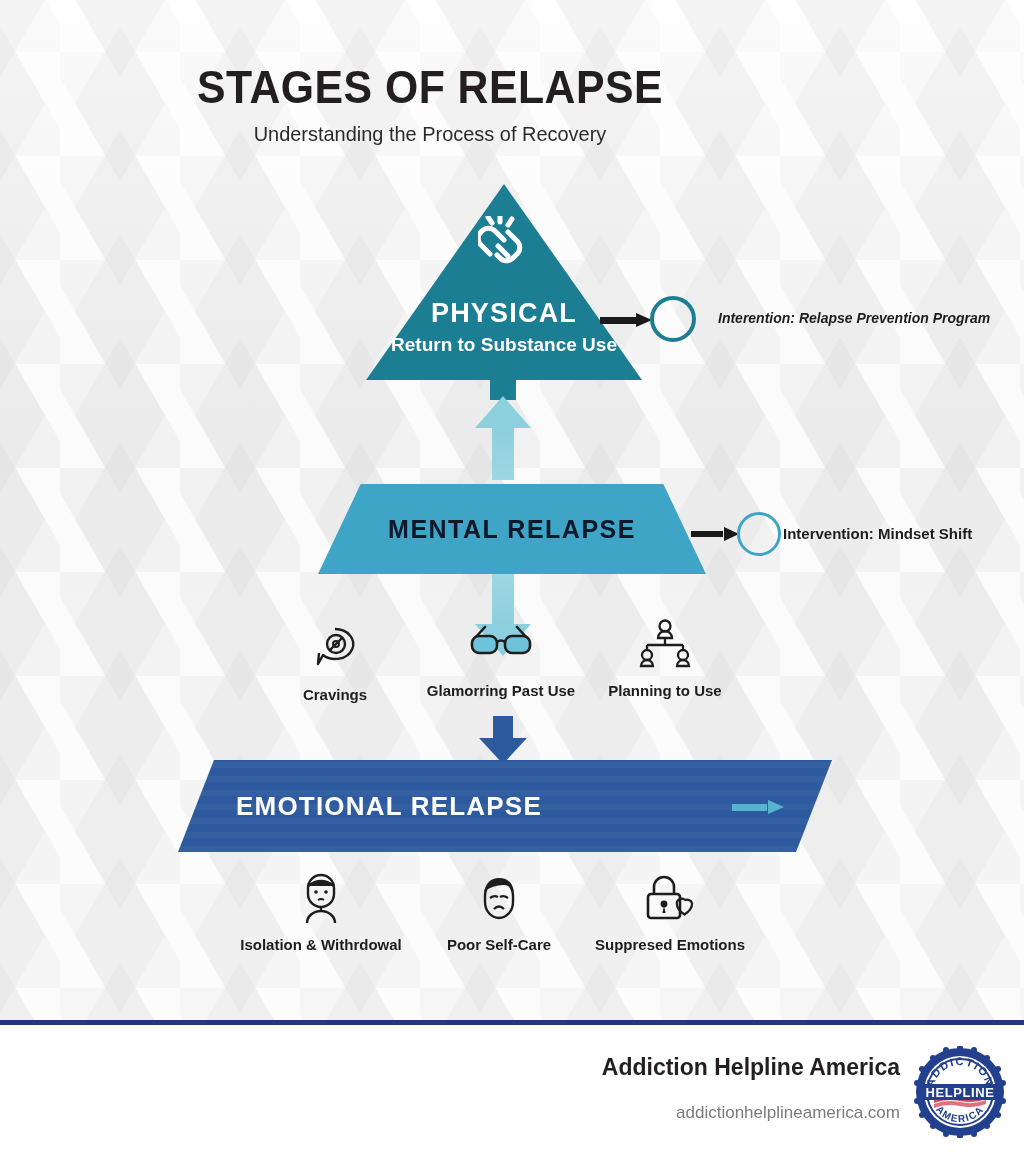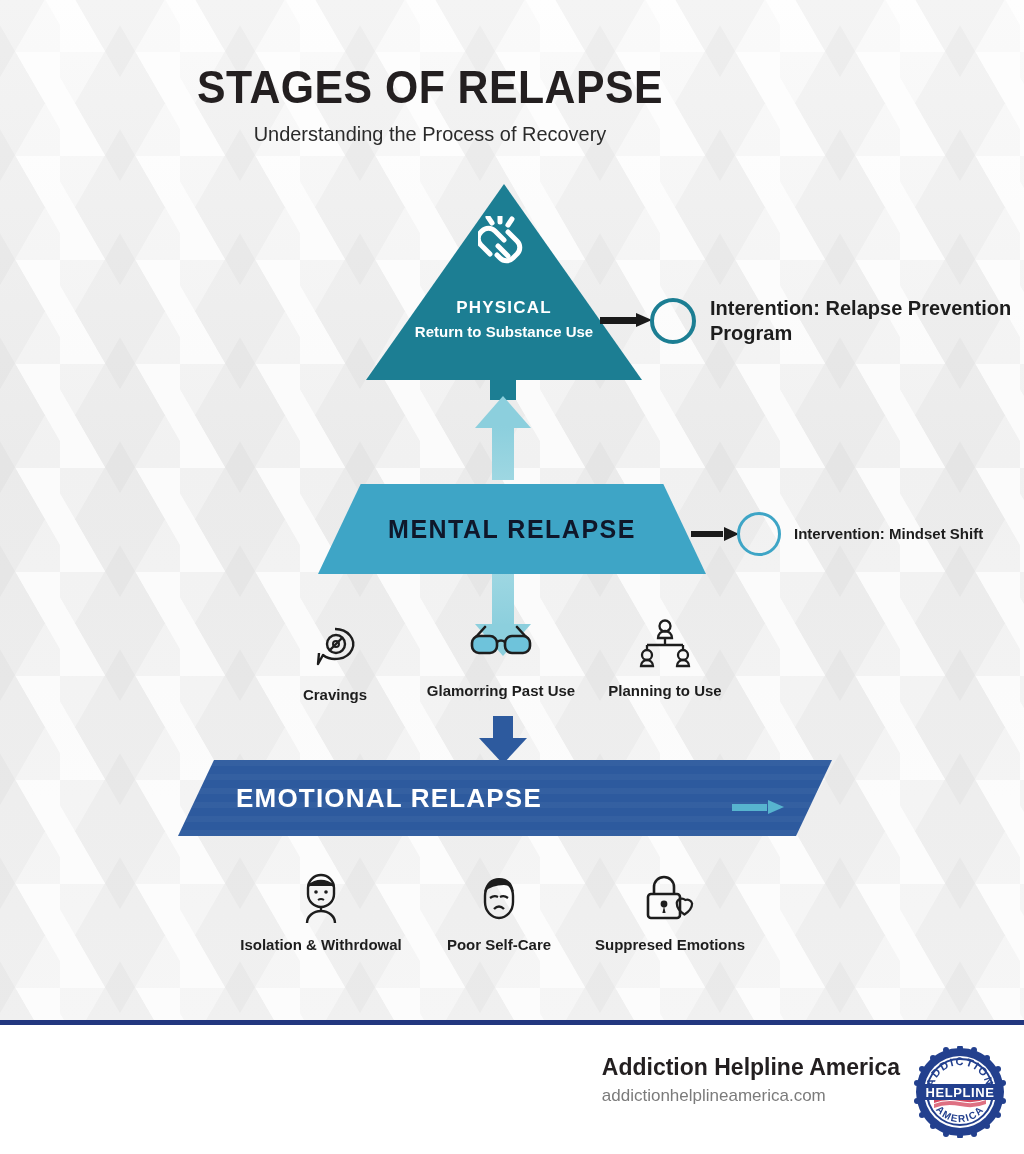--- a/index.html
+++ b/index.html
@@ -68,23 +68,23 @@
     border-left: 138px solid transparent;
     border-right: 138px solid transparent;
     border-bottom: 196px solid #1c7e93;
   }
   #chain-icon { position: absolute; left: 478px; top: 216px; width: 54px; height: 60px; }
   #physical-texts {
     position: absolute; left: 366px; top: 298px;
     width: 276px; text-align: center; color: #fff;
   }
   #physical-label {
-    font-size: 17px; font-weight: bold; letter-spacing: 1.2px;
-  }
-  #physical-sub { margin-top: 5px; font-size: 15px; font-weight: bold; }
+    font-size: 27px; font-weight: bold; letter-spacing: 1.2px;
+  }
+  #physical-sub { margin-top: 5px; font-size: 19px; font-weight: bold; }
 
   
   #stub-top {
     position: absolute; left: 490px; top: 372px;
     width: 26px; height: 28px; background: #1c7e93;
   }
   .big-arrow-up {
     position: absolute; width: 56px; height: 84px;
   }
   .big-arrow-up .shaft {
@@ -134,53 +134,53 @@
     clip-path: polygon(11% 0, 89% 0, 100% 100%, 0 100%);
     display: flex; align-items: center; justify-content: center;
   }
   #mental-label {
     color: #0f172a; font-size: 25px; font-weight: bold; letter-spacing: 1.5px;
   }
 
   
   #emotional-band {
     position: absolute; left: 178px; top: 760px;
-    width: 654px; height: 76px;
+    width: 654px; height: 92px;
     background: #2d5a9e;
     background-image: repeating-linear-gradient(0deg, rgba(255,255,255,.035) 0 6px, transparent 6px 14px);
     clip-path: polygon(5.5% 0, 100% 0, 94.5% 100%, 0 100%);
     display: flex; align-items: center;
   }
   #emotional-label {
     color: #fff; font-size: 26px; font-weight: bold; letter-spacing: 1.2px;
     margin-left: 58px;
   }
 
   
   .callout { position: absolute; display: flex; align-items: center; }
   .callout .ring {
     border-radius: 50%; background: transparent; flex: none;
   }
   .callout .ctext { line-height: 1.25; font-weight: bold; color: #1d1d1d; }
 
   #callout-physical { left: 650px; top: 296px; }
   #callout-physical .ring { width: 46px; height: 46px; border: 4px solid #1c7e93; }
-  #callout-physical .ctext { font-size: 20px; margin-left: 14px; }
+  #callout-physical .ctext { font-size: 14px; margin-left: 22px; font-style: italic; }
   #arrow-physical {
     position: absolute; left: 600px; top: 313px; width: 52px; height: 14px;
   }
   #arrow-physical .abody { position:absolute; left:0; top:4px; width:36px; height:7px; background:#1a1a1a; }
   #arrow-physical .ahead {
     position:absolute; right:0; top:0; width:0; height:0;
     border-top:7px solid transparent; border-bottom:7px solid transparent; border-left:16px solid #1a1a1a;
   }
 
   #callout-mental { left: 737px; top: 512px; }
   #callout-mental .ring { width: 44px; height: 44px; border: 3px solid #3ea5c6; }
-  #callout-mental .ctext { font-size: 15px; margin-left: 13px; }
+  #callout-mental .ctext { font-size: 15px; margin-left: 2px; }
   #arrow-mental {
     position: absolute; left: 691px; top: 527px; width: 48px; height: 14px;
   }
   #arrow-mental .abody { position:absolute; left:0; top:4px; width:32px; height:6px; background:#1a1a1a; }
   #arrow-mental .ahead {
     position:absolute; right:0; top:0; width:0; height:0;
     border-top:7px solid transparent; border-bottom:7px solid transparent; border-left:15px solid #1a1a1a;
   }
 
   #callout-emotional { left: 781px; top: 785px; }
@@ -204,23 +204,23 @@
 
   #sign-m0 { left: 250px; top: 622px; }
   #sign-m1 { left: 416px; top: 618px; }
   #sign-m2 { left: 580px; top: 618px; }
   #sign-e0 { left: 236px; top: 872px; }
   #sign-e1 { left: 414px; top: 872px; }
   #sign-e2 { left: 585px; top: 872px; }
 
   
   #footer { position: absolute; left: 0; top: 1026px; width: 1024px; height: 128px; background:#fff; }
-  #footer-text { position: absolute; right: 124px; top: 28px; }
+  #footer-text { position: absolute; right: 124px; top: 28px; text-align: right; }
   #brand-name { font-size: 23px; font-weight: bold; color: #231f20; }
-  #brand-url { margin-top: 5px; font-size: 17px; color: #7b7b7b; }
+  #brand-url { margin-top: 22px; font-size: 17px; color: #7b7b7b; }
   #brand-logo { position: absolute; right: 18px; top: 20px; width: 92px; height: 92px; }
 </style>
 </head>
 <body>
 
 <div id="poster">
 
   <div id="main-panel"></div>
 
   <div id="header">

